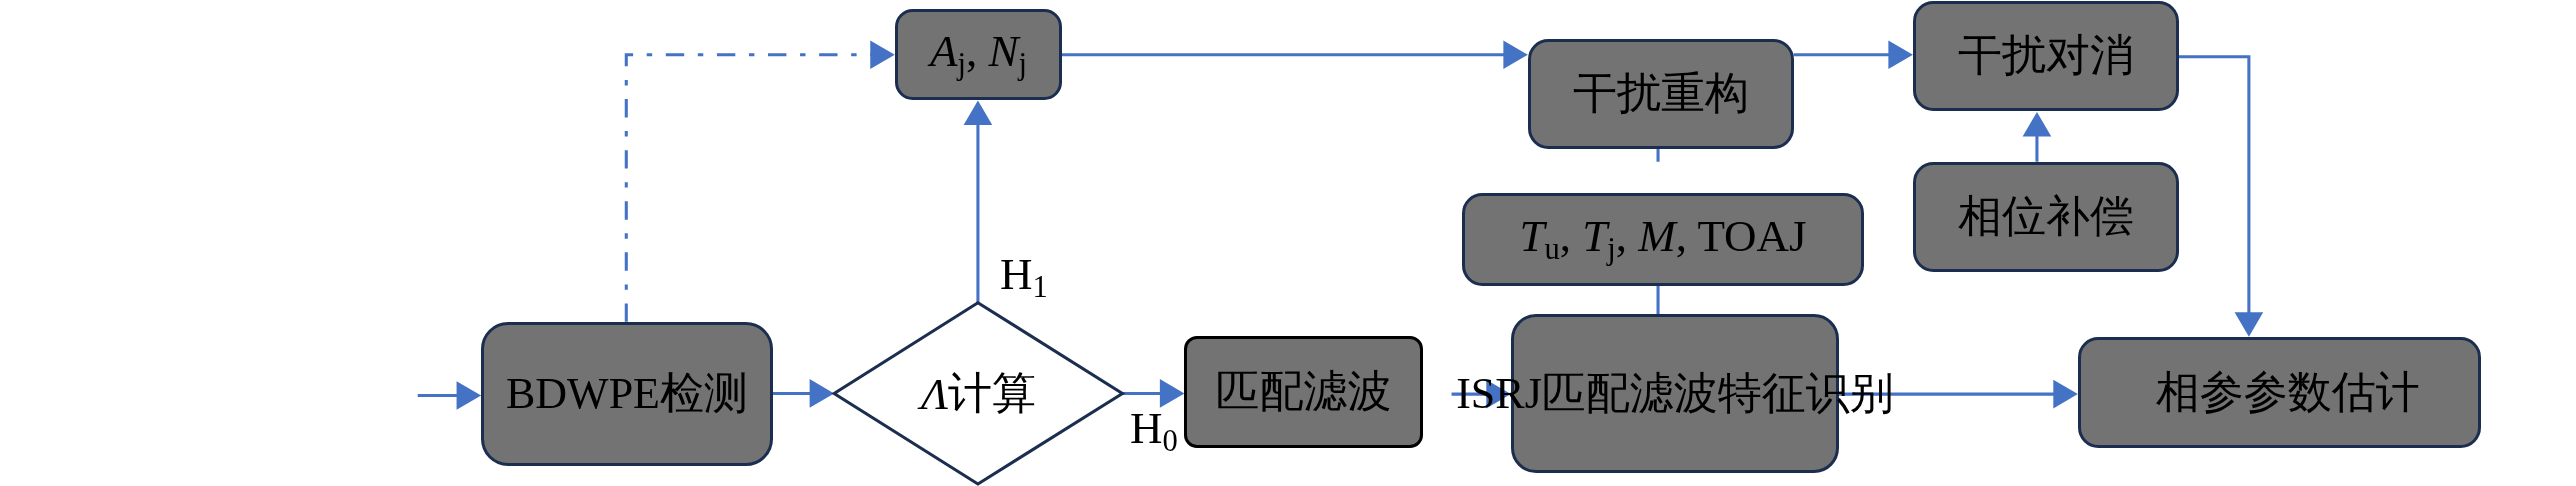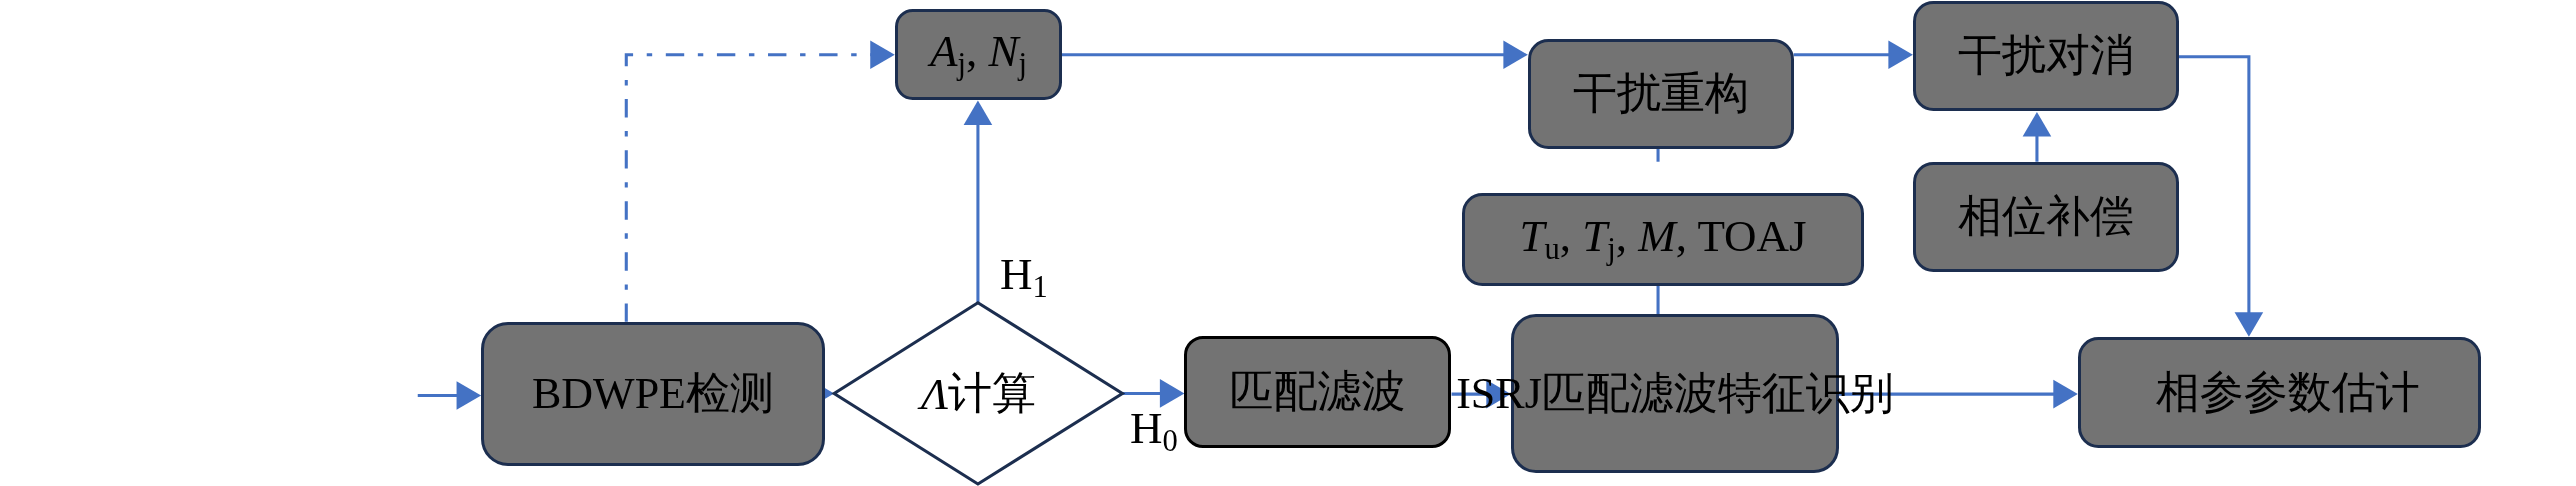--- a/index.html
+++ b/index.html
@@ -35,23 +35,23 @@
     align-items: center;
     justify-content: center;
     font-size: 44px;
     line-height: 1;
     text-align: center;
     white-space: nowrap;
   }
   .box.alt-border { border-color: var(--border-alt); }
 
   .n-echo     { left: 153px;  top: 338px; width: 265px; height: 111px; }
-  .n-bdwpe    { left: 481px;  top: 322px; width: 344px; height: 144px; border-radius: 27px; }
+  .n-bdwpe    { left: 481px;  top: 322px; width: 292px; height: 144px; border-radius: 27px; }
   .n-aj       { left: 895px; top: 8.9px;  width: 167px; height: 91px; border-radius: 17.7px; }
-  .n-mf       { left: 1184px; top: 336px; width: 267px; height: 112px; border-radius: 19px; }
+  .n-mf       { left: 1184px; top: 336px; width: 239px; height: 112px; border-radius: 13px; }
   .n-isrj     { left: 1511px; top: 314px; width: 328px; height: 159px; border-radius: 25px; }
   .n-params   { left: 1462px; top: 168px; width: 402px; height: 93px; margin-top: 25px; }
   .n-recon    { left: 1528px; top: 1.4px;   width: 266px; height: 110px; margin-top: 38px; }
   .n-cancel   { left: 1913px; top: 1.4px;   width: 266px; height: 110px; }
   .n-phase    { left: 1913px; top: 162px; width: 266px; height: 110px; }
   .n-coherent { left: 2078px; top: 337px; width: 403px; height: 111px; padding-left: 16.4px; }
 
   .two-line { display: flex; flex-direction: row; align-items: center; }
   .two-line > span { display: block; line-height: 53px; }
 

